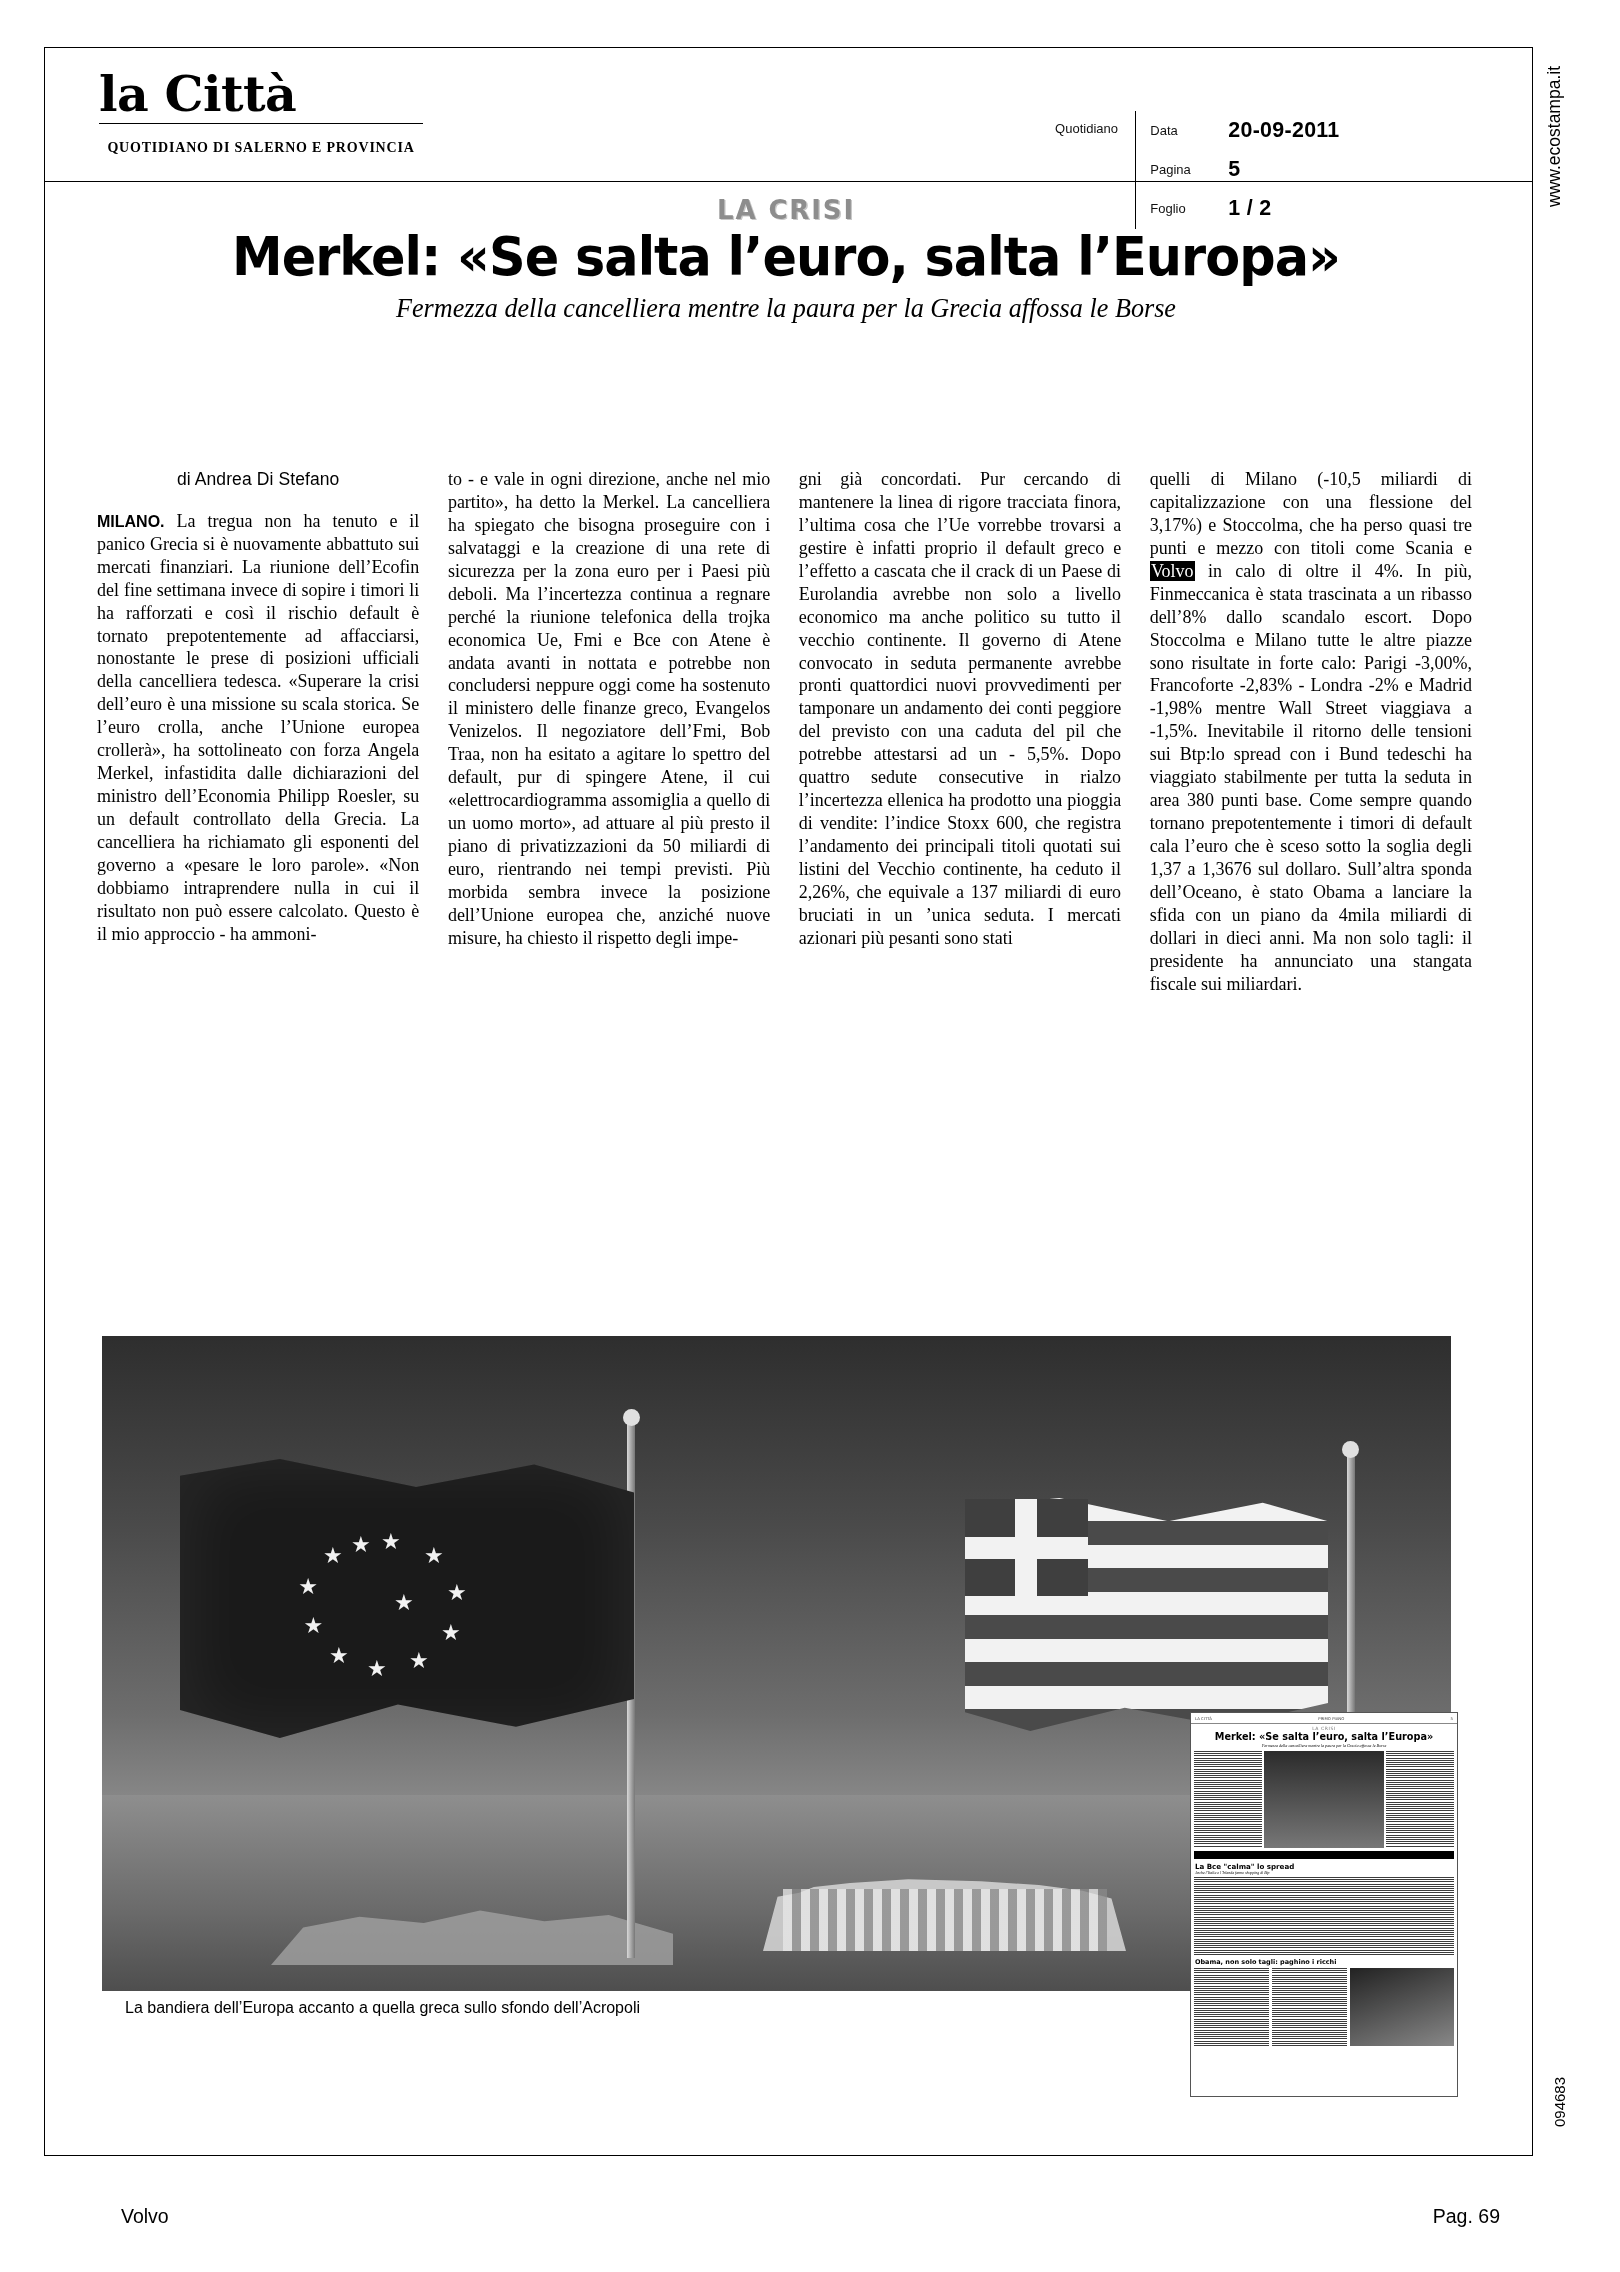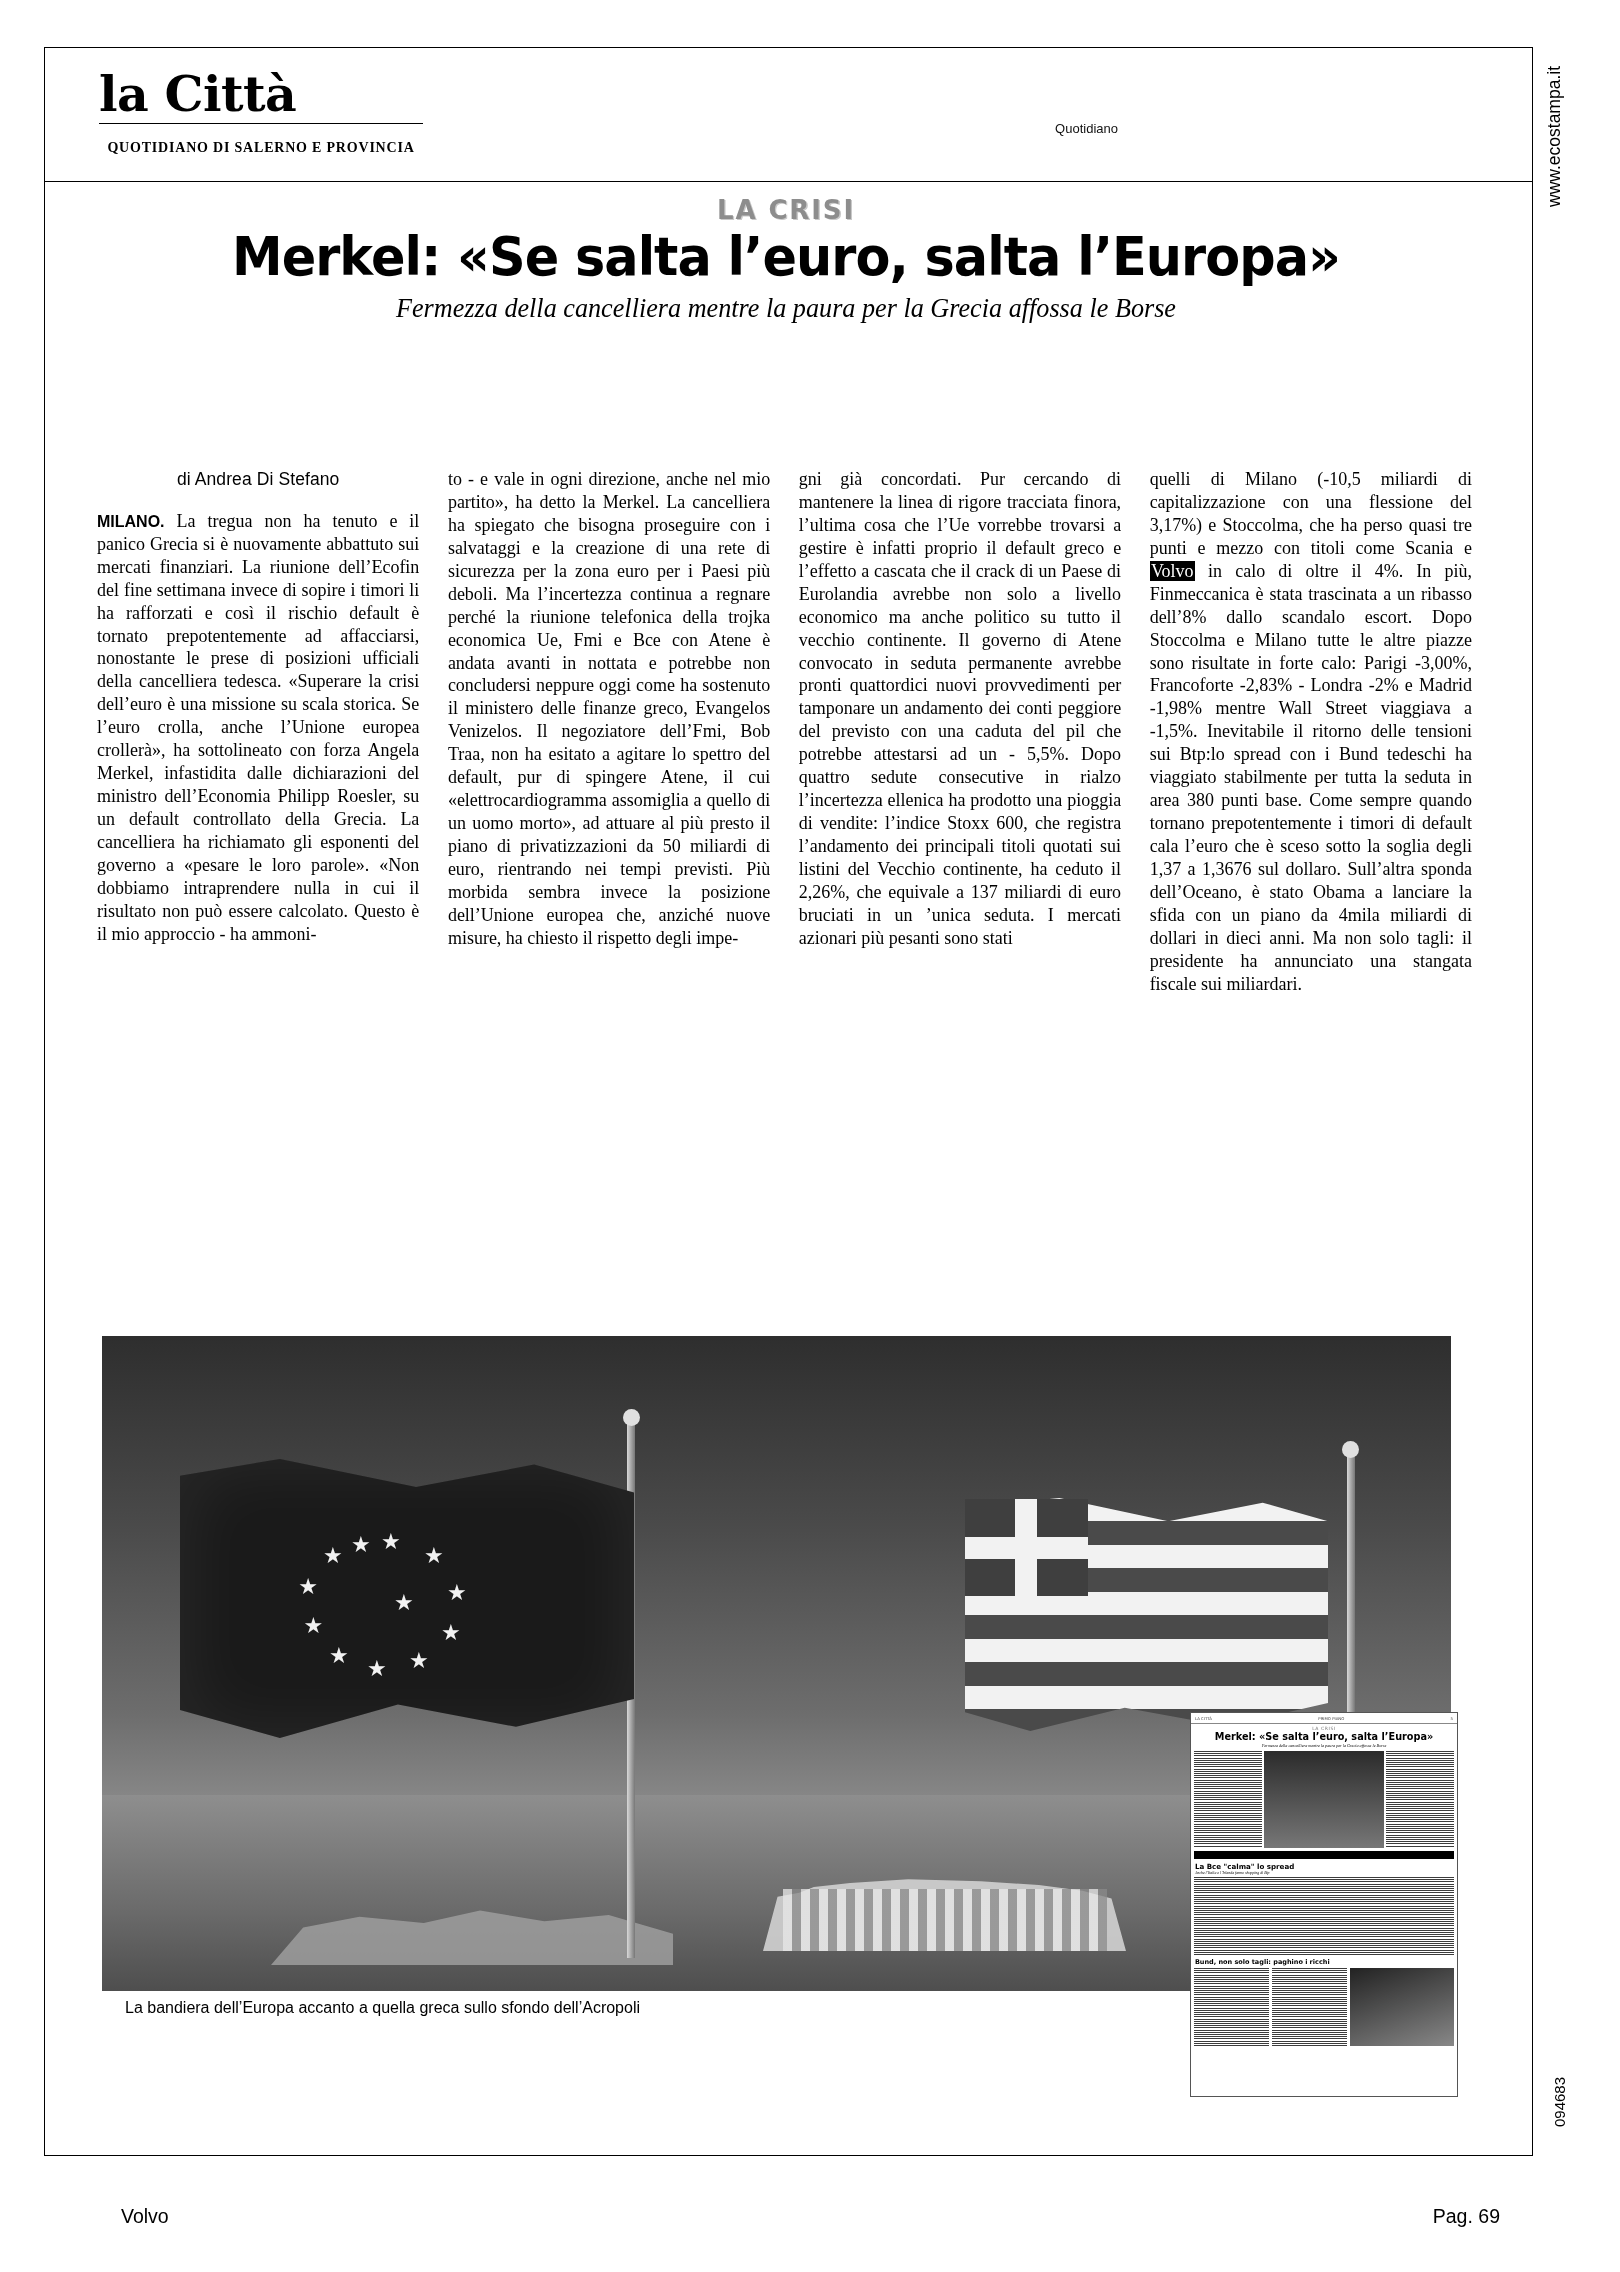--- a/index.html
+++ b/index.html
@@ -496,20 +496,34 @@
 
   <div class="masthead">
     <div class="logo-block">
       <div class="logo-title">la Città</div>
       <div class="logo-rule"></div>
       <div class="logo-sub">QUOTIDIANO DI SALERNO E PROVINCIA</div>
     </div>
 
     <div class="quotidiano-label">Quotidiano</div>
 
+    <div class="meta-box">
+      <div class="meta-row">
+        <span class="meta-key">Data</span>
+        <span class="meta-val">20-09-2011</span>
+      </div>
+      <div class="meta-row">
+        <span class="meta-key">Pagina</span>
+        <span class="meta-val">5</span>
+      </div>
+      <div class="meta-row">
+        <span class="meta-key">Foglio</span>
+        <span class="meta-val">1 / 2</span>
+      </div>
+    </div>
   </div>
 
   <div class="article">
     <div class="kicker">LA CRISI</div>
     <div class="headline">Merkel: «Se salta l’euro, salta l’Europa»</div>
     <div class="subhead">Fermezza della cancelliera mentre la paura per la Grecia affossa le Borse</div>
   </div>
 
   <div class="cols">
     <div class="col">
@@ -574,21 +588,21 @@
     <div class="thumb-sub">Fermezza della cancelliera mentre la paura per la Grecia affossa le Borse</div>
     <div class="thumb-body">
       <div class="thumb-col"></div>
       <div class="thumb-photo"></div>
       <div class="thumb-col"></div>
     </div>
     <div class="thumb-band"></div>
     <div class="thumb-h2">La Bce "calma" lo spread</div>
     <div class="thumb-h2s">Anche l’Italia e l’Irlanda fanno shopping di Btp</div>
     <div class="thumb-rows"></div>
-    <div class="thumb-h3">Bund, non solo tagli: paghino i ricchi</div>
+    <div class="thumb-h3">Obama, non solo tagli: paghino i ricchi</div>
     <div class="thumb-bottom">
       <div class="c"></div>
       <div class="c"></div>
       <div class="ph"></div>
     </div>
   </div>
 
   <div class="side-url">www.ecostampa.it</div>
   <div class="side-code">094683</div>
 

